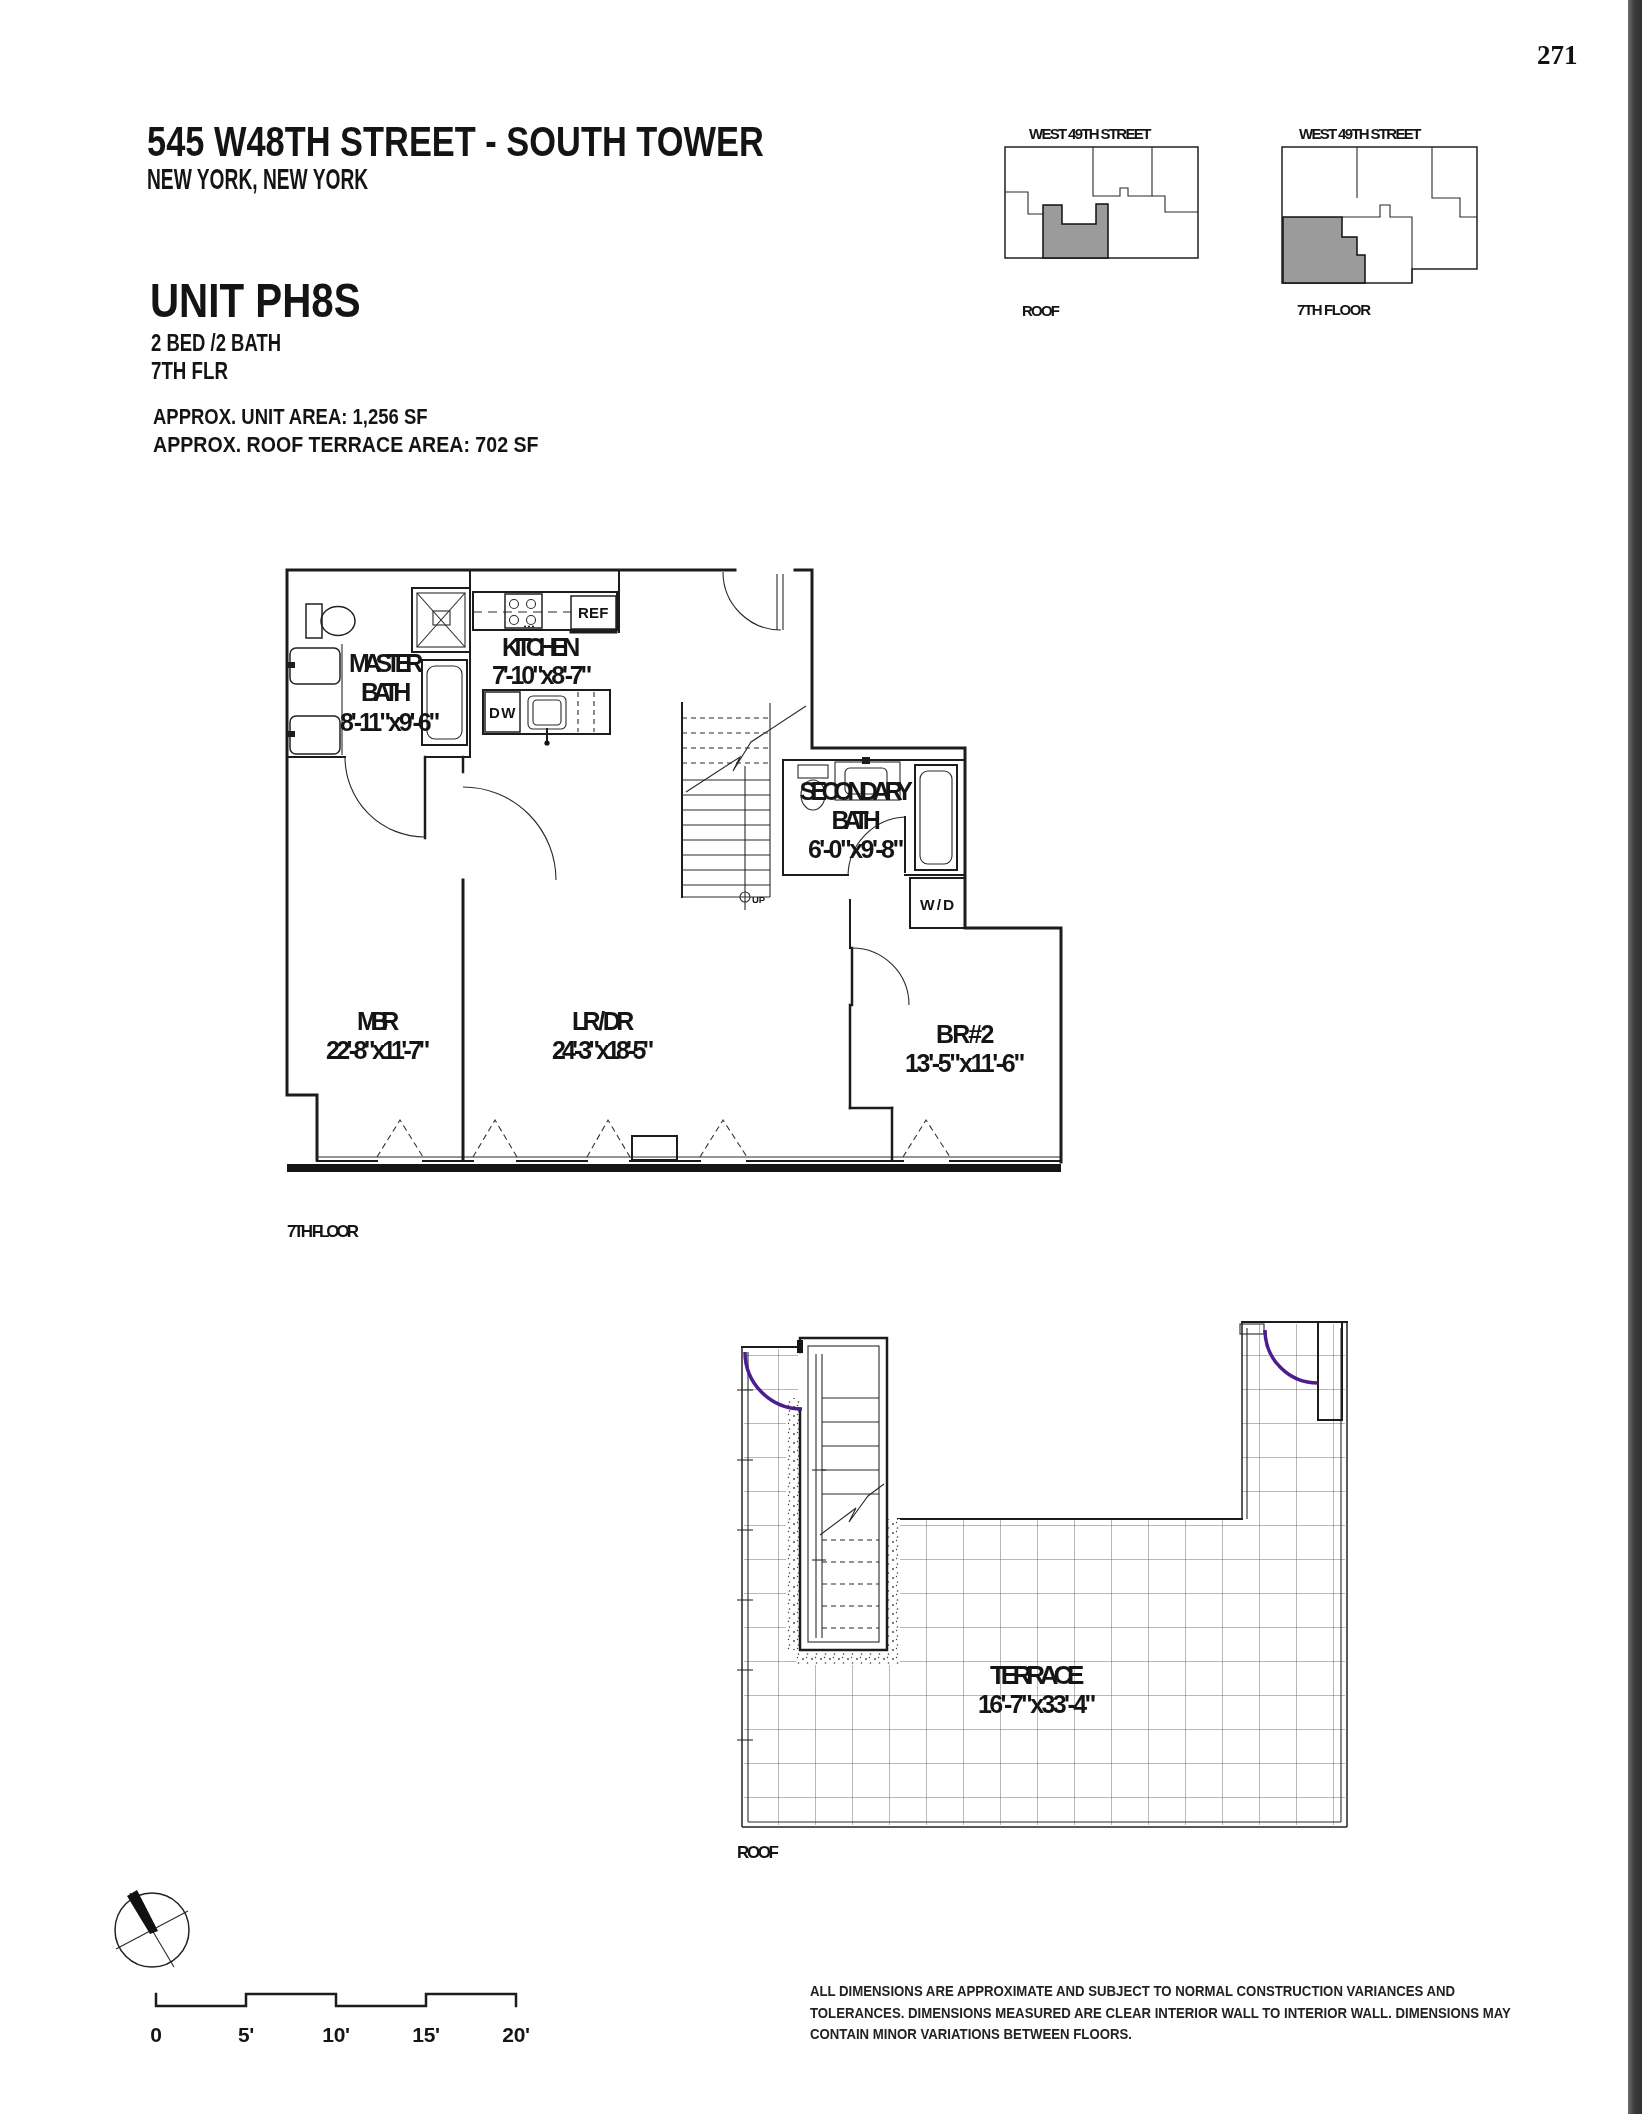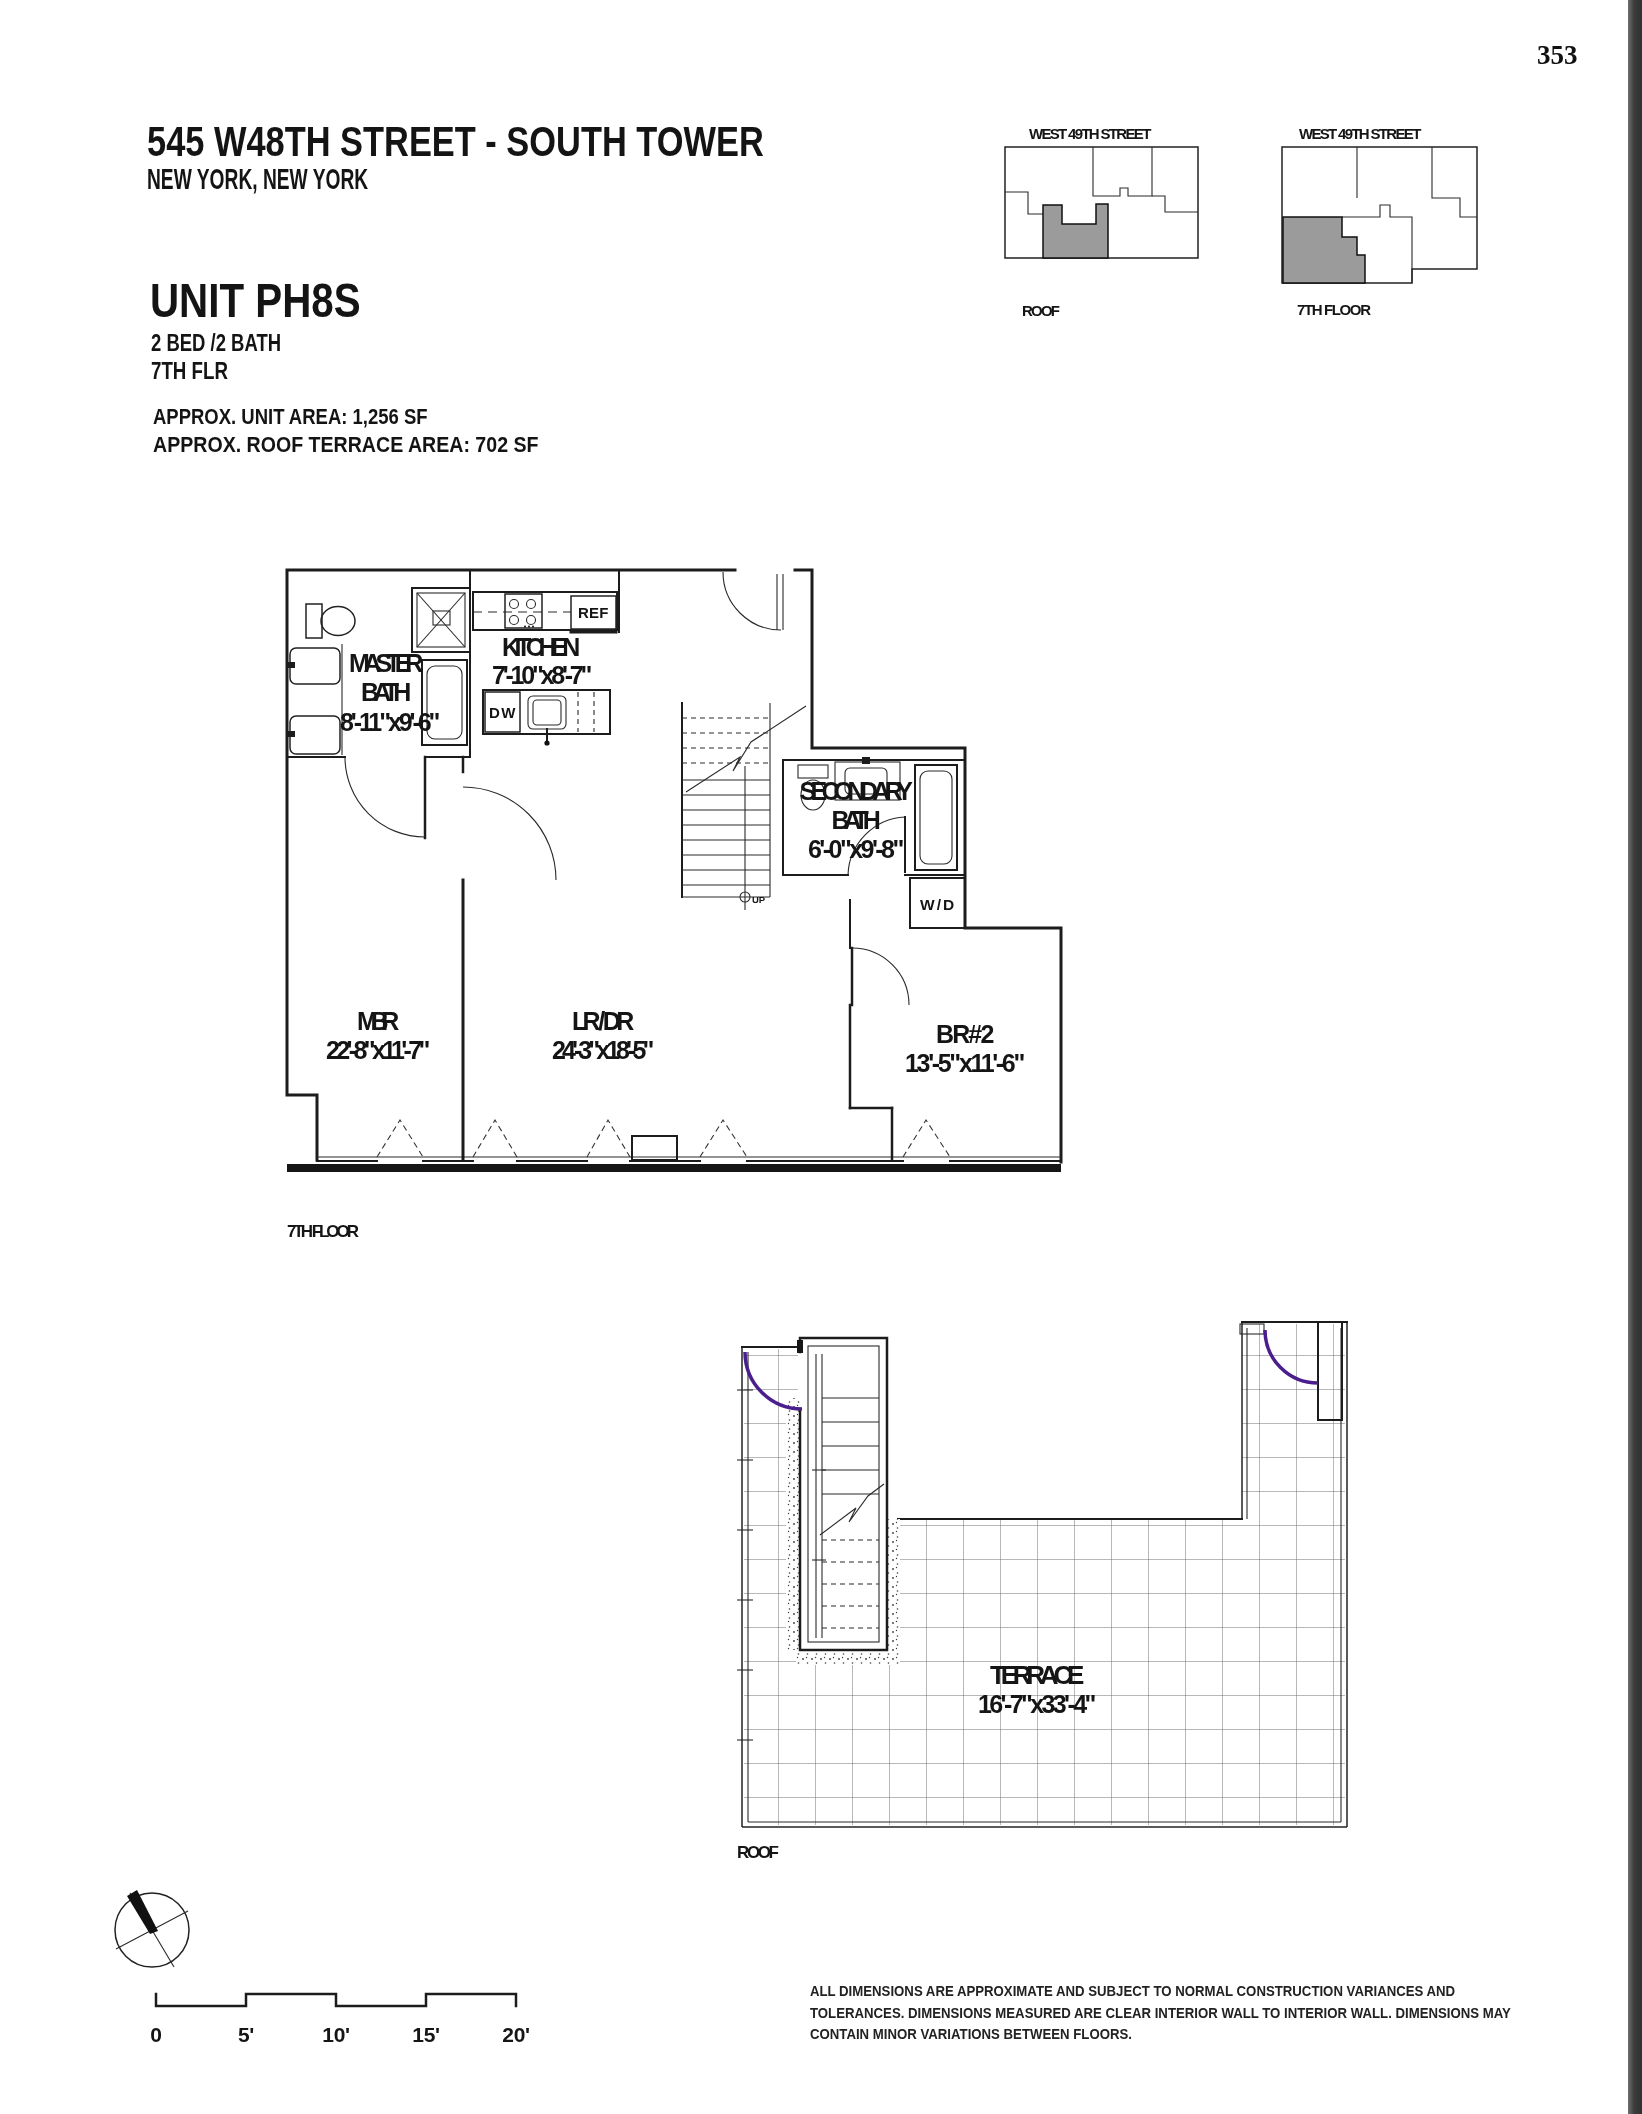--- a/index.html
+++ b/index.html
@@ -27,21 +27,21 @@
   .grayfill{stroke:#111;stroke-width:1.5;}
   .purple{stroke-width:3.5;fill:none;}
 </style>
 </head>
 <body>
 
 <div class="page">
 
   <div class="edgebar"></div>
 
-  <div class="abs pagenum" style="left:1537px;top:40px;">353</div>
+  <div class="abs pagenum" style="left:1537px;top:40px;">271</div>
 
   <div class="abs hdr" style="left:147px;top:120px;font-size:43px;transform:scaleX(.80);">545 W48TH STREET - SOUTH TOWER</div>
   <div class="abs hdr" style="left:147px;top:164px;font-size:30px;transform:scaleX(.64);">NEW YORK, NEW YORK</div>
   <div class="abs hdr" style="left:150px;top:277px;font-size:48px;transform:scaleX(.84);">UNIT PH8S</div>
   <div class="abs hdr" style="left:151px;top:331px;font-size:24px;transform:scaleX(.77);">2 BED /2 BATH</div>
   <div class="abs hdr" style="left:151px;top:359px;font-size:24px;transform:scaleX(.78);">7TH FLR</div>
   <div class="abs hdr" style="left:153px;top:406px;font-size:22px;transform:scaleX(.84);">APPROX. UNIT AREA: 1,256 SF</div>
   <div class="abs hdr" style="left:153px;top:434px;font-size:22px;transform:scaleX(.89);">APPROX. ROOF TERRACE AREA: 702 SF</div>
 
   <div class="abs disc" style="left:810px;top:1980px;">

